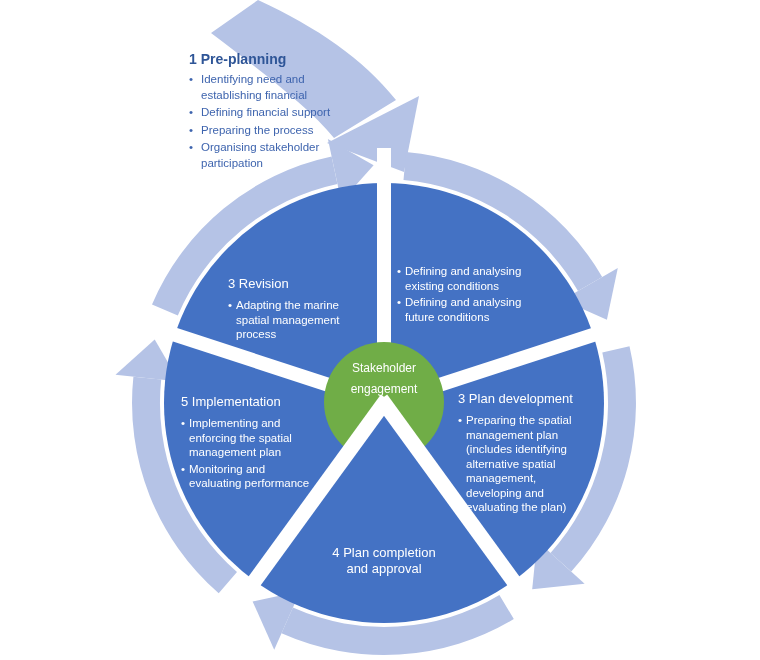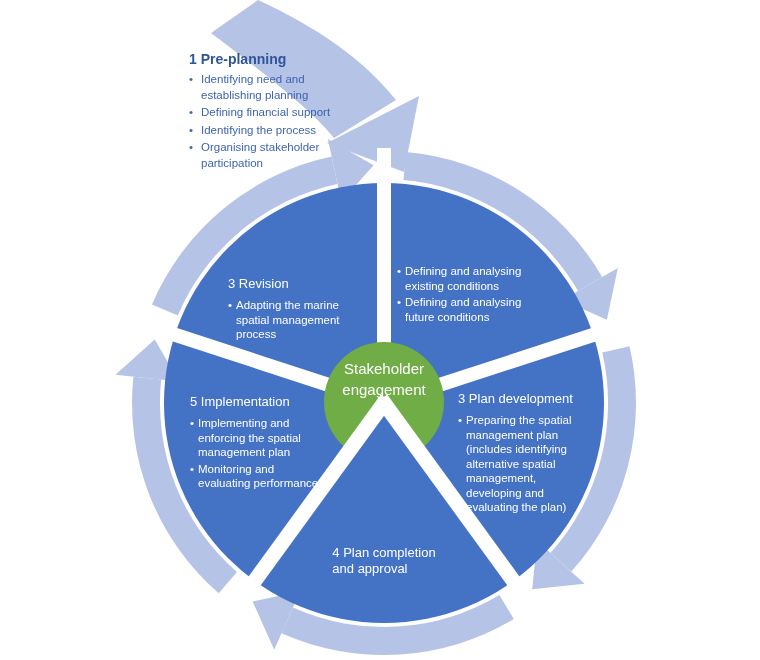--- a/index.html
+++ b/index.html
@@ -23,24 +23,24 @@
   
   .sec{color:var(--section-text);}
   .sec-h{font-size:13px;line-height:16px;white-space:pre-line;}
   .sec .blist{font-size:11.5px;line-height:14.5px;margin-top:6px;}
   .blist{list-style:none;margin:0;padding:0;}
   .blist li{display:flex;white-space:pre-line;}
   .blist li + li{margin-top:2px;}
   .dot{flex:none;width:12px;}
   .sec .dot{width:8px;}
   .center-label{
-    color:var(--section-text);font-size:15px;line-height:21px;
+    color:var(--section-text);font-size:12px;line-height:21px;
     text-align:center;white-space:pre-line;transform:translateX(-50%);
   }
-  .centered{transform:translateX(-50%);text-align:left;}
+  .centered{transform:translateX(-50%);text-align:center;}
 </style>
 </head>
 <body>
 
 <div class="stage" style="--background: #ffffff; --wheel-blue: #4472c4; --ring-blue: #b5c3e6; --center-green: #70ad47; --pre-heading-blue: #2e5597; --pre-bullet-blue: #3e64ae; --section-text: #ffffff;">
 
   <svg width="760" height="660" viewBox="0 0 760 660">
 
     <path class="ring" d="M 211,33 C 262,72 308,106 334,138 L 396,100 C 362,58 318,28 258,0 Z"></path>
     <polygon class="ring" points="327,143 419,96 404,172"></polygon>
@@ -72,23 +72,23 @@
     <g>
       <line class="sep" x1="381.1" y1="399.0" x2="536" y2="612" stroke-width="15"></line>
       <line class="sep" x1="386.9" y1="399.0" x2="232" y2="612" stroke-width="15"></line>
     </g>
   </svg>
 
   <div class="txt pre" style="left:189px;top:51px">
     <div class="pre-h">1 Pre-planning</div>
     <ul class="blist">
         <li><span class="dot">•</span><span class="btxt">Identifying need and
-establishing planning</span></li>
+establishing financial</span></li>
         <li><span class="dot">•</span><span class="btxt">Defining financial support</span></li>
-        <li><span class="dot">•</span><span class="btxt">Identifying the process</span></li>
+        <li><span class="dot">•</span><span class="btxt">Preparing the process</span></li>
         <li><span class="dot">•</span><span class="btxt">Organising stakeholder
 participation</span></li>
       </ul>
   </div>
 
   <div class="txt sec" style="left:397px;top:258px">
     <ul class="blist">
         <li><span class="dot">•</span><span class="btxt">Defining and analysing
 existing conditions</span></li>
         <li><span class="dot">•</span><span class="btxt">Defining and analysing
@@ -107,21 +107,21 @@
 developing and
 evaluating the plan)</span></li>
       </ul>
   </div>
 
   <div class="txt sec centered" style="left:384px;top:545px">
     <div class="sec-h">4 Plan completion
 and approval</div>
   </div>
 
-  <div class="txt sec" style="left:190px;top:394px">
+  <div class="txt sec" style="left:181px;top:394px">
     <div class="sec-h">5 Implementation</div>
     <ul class="blist">
         <li><span class="dot">•</span><span class="btxt">Implementing and
 enforcing the spatial
 management plan</span></li>
         <li><span class="dot">•</span><span class="btxt">Monitoring and
 evaluating performance</span></li>
       </ul>
   </div>
 

